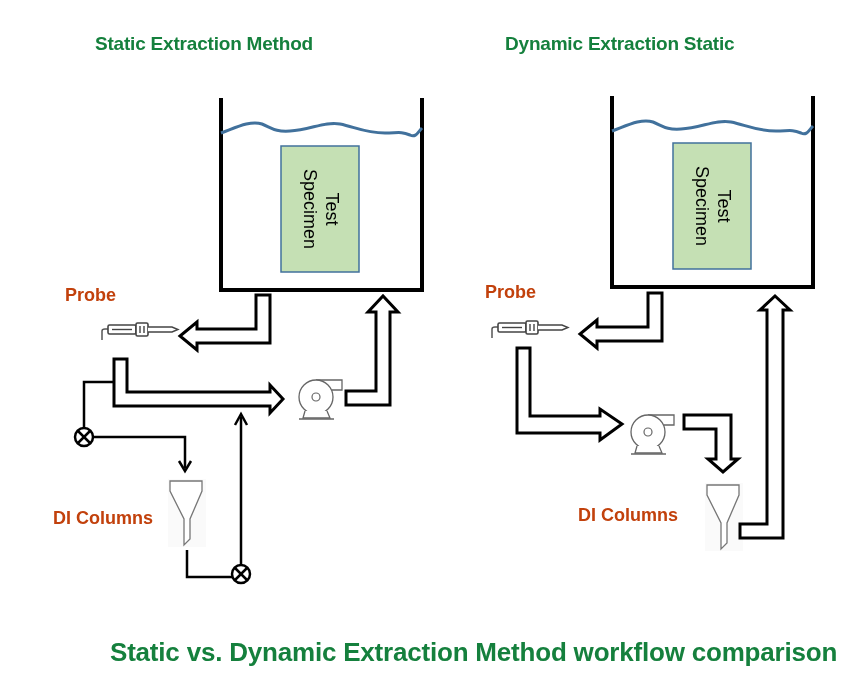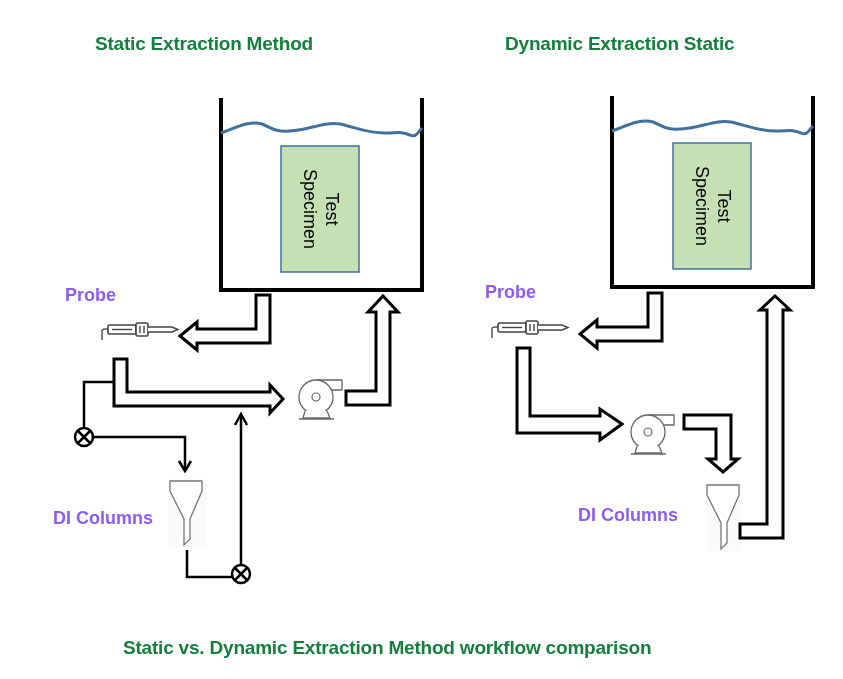--- a/index.html
+++ b/index.html
@@ -1,20 +1,20 @@
 <!DOCTYPE html>
 <html><head>
 <meta charset="utf-8">
 <style>
   html, body { margin: 0; padding: 0; background: #ffffff; }
   body { width: 843px; height: 679px; position: relative; overflow: hidden;
          font-family: "Liberation Sans", "DejaVu Sans", sans-serif; }
   .title { position: absolute; font-weight: bold; font-size: 19px; color: #15803d;
            white-space: nowrap; letter-spacing: -0.2px; }
-  .label { position: absolute; font-weight: bold; font-size: 18px; color: #8b5cf6; white-space: nowrap; }
+  .label { position: absolute; font-weight: bold; font-size: 18px; color: #c2410c; white-space: nowrap; }
   svg.diagram { position: absolute; left: 0; top: 0; }
   .spec-text { font-family: "Liberation Sans", "DejaVu Sans", sans-serif; font-size: 18px; fill: #000; }
 </style>
 </head>
 <body>
 
 <div class="title" style="left:95px; top:33px;">Static Extraction Method</div>
 <div class="title" style="left:505px; top:33px;">Dynamic Extraction Static</div>
 
 <svg class="diagram" width="843" height="679" viewBox="0 0 843 679">
@@ -117,13 +117,13 @@
     </g>
 
   <path d="M740,524 L767,524 L767,310 L760,310 L775,296 L790,310 L783,310 L783,538 L740,538 Z" fill="#fff" stroke="#000" stroke-width="3"></path>
 </svg>
 
 <div class="label" style="left:65px; top:285px;">Probe</div>
 <div class="label" style="left:53px; top:508px;">DI Columns</div>
 <div class="label" style="left:485px; top:282px;">Probe</div>
 <div class="label" style="left:578px; top:505px;">DI Columns</div>
 
-<div class="title" style="left:123px; top:637px; font-size:19px;">Static vs. Dynamic Extraction Method workflow comparison</div>
+<div class="title" style="left:110px; top:637px; font-size:26px;">Static vs. Dynamic Extraction Method workflow comparison</div>
 
 </body></html>

